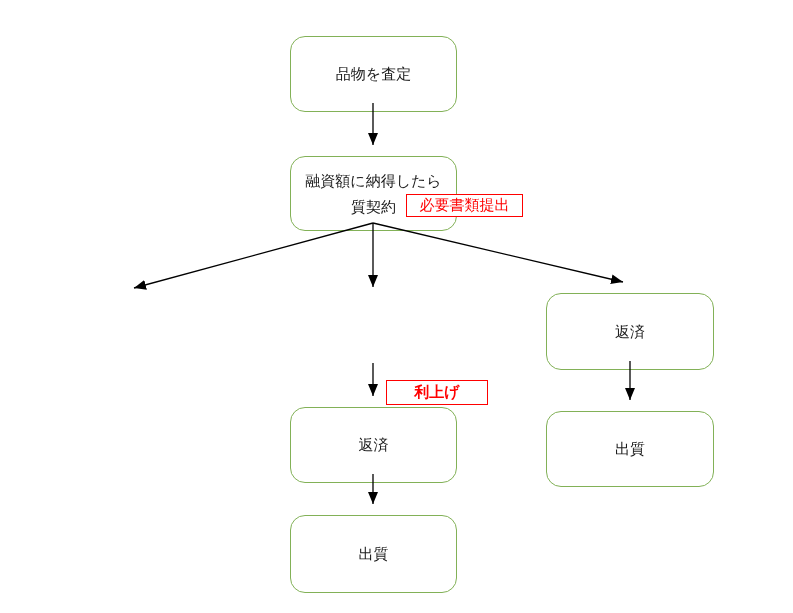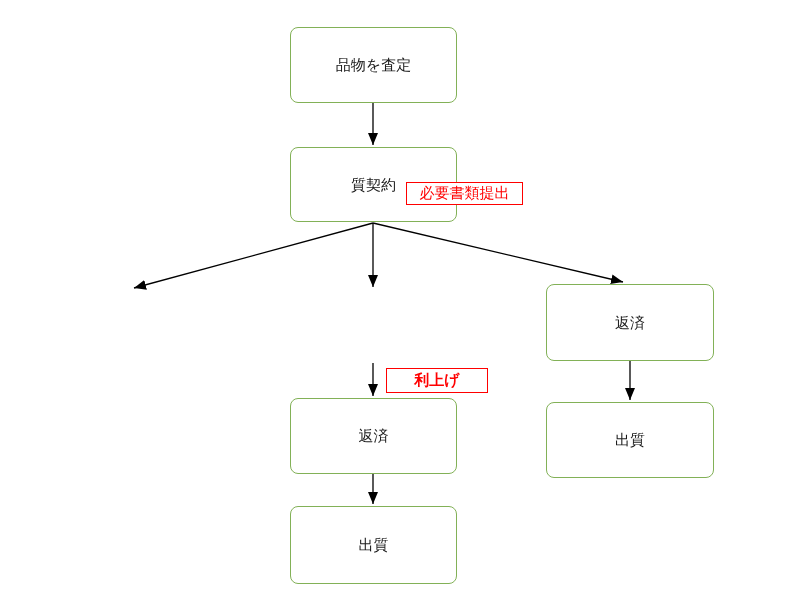--- a/index.html
+++ b/index.html
@@ -13,49 +13,51 @@
     position:relative;
     width:793px;height:613px;
     background:var(--bg);
     font-family:"Liberation Sans","DejaVu Sans",sans-serif;
     overflow:hidden;
   }
   .node{
     position:absolute;
     box-sizing:border-box;
     border:1.4px solid var(--green);
-    border-radius:8px;
+    border-radius:15px;
     background:#fff;
     display:flex;
     flex-direction:column;
     align-items:center;
     justify-content:center;
     text-align:center;
     font-size:15px;
     color:var(--ink);
     line-height:26px;
     z-index:1;
+    margin-top:9px;
   }
   #arrow-layer{
     position:absolute;left:0;top:0;width:793px;height:613px;
     z-index:2;pointer-events:none;
   }
   #arrow-layer line{stroke:#000;stroke-width:1.3;}
   .red-label{
     position:absolute;
     box-sizing:border-box;
     border:1.5px solid var(--red);
     background:#fff;
     color:var(--red);
     display:flex;
     align-items:center;
     justify-content:center;
     text-align:center;
     font-size:15px;
     z-index:3;
+    margin-top:12px;
   }
   
   .n-assess       {left:290px; top:27px;  width:167px; height:76px;}
   .n-contract     {left:290px; top:147px; width:167px; height:75px;}
   .n-forfeit      {left:42px;  top:290px; width:165px; height:74px;}
   .n-extend       {left:290px; top:289px; width:167px; height:74px;}
   .n-repay-mid    {left:290px; top:398px; width:167px; height:76px;}
   .n-redeem-mid   {left:290px; top:506px; width:167px; height:78px;}
   .n-repay-right  {left:546px; top:284px; width:168px; height:77px;}
   .n-redeem-right {left:546px; top:402px; width:168px; height:76px;}
@@ -67,20 +69,21 @@
 </head>
 <body>
 
 <div id="canvas">
 
   <div class="node n-assess">
     <span>品物を査定</span>
   </div>
 
   <div class="node n-contract">
+    <span>融資額に納得したら</span>
     <span>質契約</span>
   </div>
 
 
 
   <div class="node n-repay-mid">
     <span>返済</span>
   </div>
 
   <div class="node n-redeem-mid">

